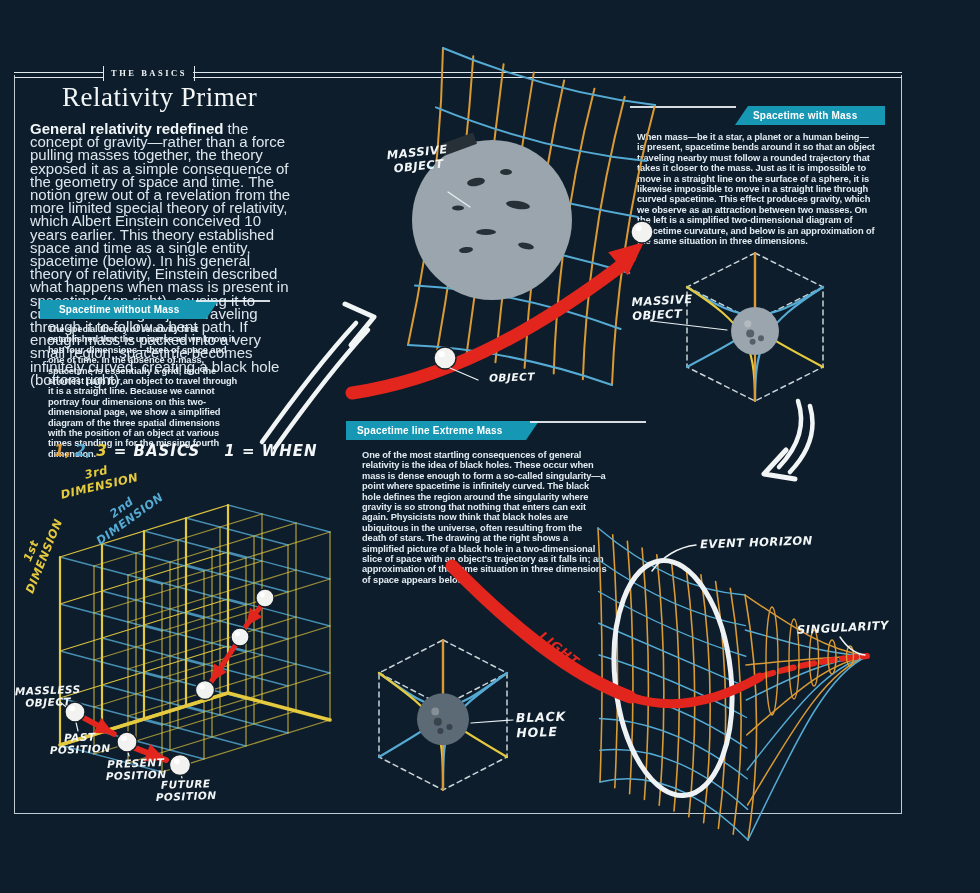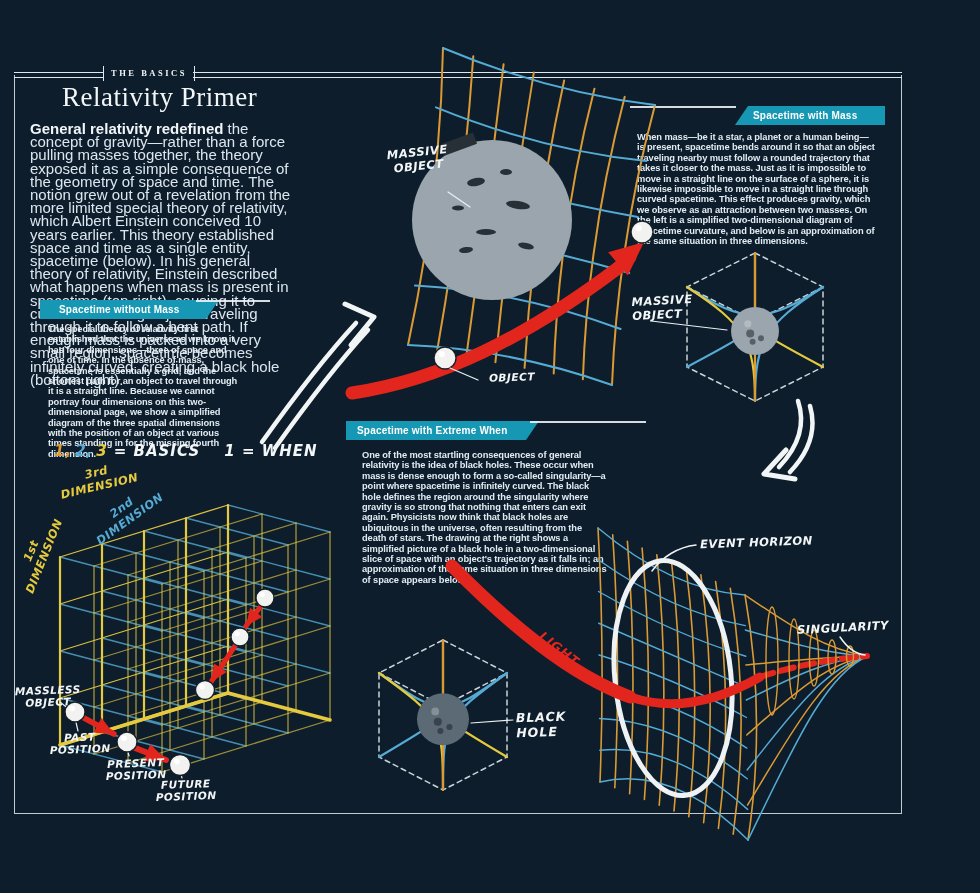--- a/index.html
+++ b/index.html
@@ -76,21 +76,21 @@
   <p class="intro"><b>General relativity redefined</b><span> the concept of gravity—rather than a force pulling masses together, the theory exposed it as a simple consequence of the geometry of space and time. The notion grew out of a revelation from the more limited special theory of relativity, which Albert Einstein conceived 10 years earlier. This theory established space and time as a single entity, spacetime (below). In his general theory of relativity, Einstein described what happens when mass is present in spacetime (top right), causing it to curve and forcing objects traveling through it to follow a bent path. If enough mass is packed into a very small region, spacetime becomes infinitely curved, creating a black hole (bottom right).</span></p>
 
   <div class="banner b-wo">Spacetime without Mass</div>
   <div class="bline bl-wo"></div>
   <p class="sec sec-wo">The special theory of relativity first established that the universe as we know it has four dimensions—three of space and one of time. In the absence of mass, spacetime is essentially a grid, and the shortest path for an object to travel through it is a straight line. Because we cannot portray four dimensions on this two-dimensional page, we show a simplified diagram of the three spatial dimensions with the position of an object at various times standing in for the missing fourth dimension.</p>
 
   <div class="bline bl-w"></div>
   <div class="banner b-w">Spacetime with Mass</div>
   <p class="sec sec-w">When mass—be it a star, a planet or a human being—is present, spacetime bends around it so that an object traveling nearby must follow a rounded trajectory that takes it closer to the mass. Just as it is impossible to move in a straight line on the surface of a sphere, it is likewise impossible to move in a straight line through curved spacetime. This effect produces gravity, which we observe as an attraction between two masses. On the left is a simplified two-dimensional diagram of spacetime curvature, and below is an approximation of the same situation in three dimensions.</p>
 
-  <div class="banner b-x">Spacetime with Extreme When</div>
+  <div class="banner b-x">Spacetime line Extreme Mass</div>
   <div class="bline bl-x"></div>
   <p class="sec sec-x">One of the most startling consequences of general relativity is the idea of black holes. These occur when mass is dense enough to form a so-called singularity—a point where spacetime is infinitely curved. The black hole defines the region around the singularity where gravity is so strong that nothing that enters can exit again. Physicists now think that black holes are ubiquitous in the universe, often resulting from the death of stars. The drawing at the right shows a simplified picture of a black hole in a two-dimensional slice of space with an object's trajectory as it falls in; an approximation of the same situation in three dimensions of space appears below.</p>
 
   <div class="legend">
     <span class="o">1,</span><span class="c">2,</span><span class="y">3</span><span class="w1">= BASICS</span><span class="w2">1 = WHEN</span>
   </div>
 
   <svg id="svg-sheet" class="abs" style="left:330px;top:0" width="350" height="420" viewBox="0 0 350 420">
       <path d="M113,48 Q110.13,196.5 78,345" stroke="#db9a33" stroke-width="2" fill="none" stroke-linecap="round"></path>
       <path d="M143.28571428571428,56.14285714285714 Q133.30714285714285,203.42857142857142 107.14285714285714,350.7142857142857" stroke="#db9a33" stroke-width="2" fill="none" stroke-linecap="round"></path>

